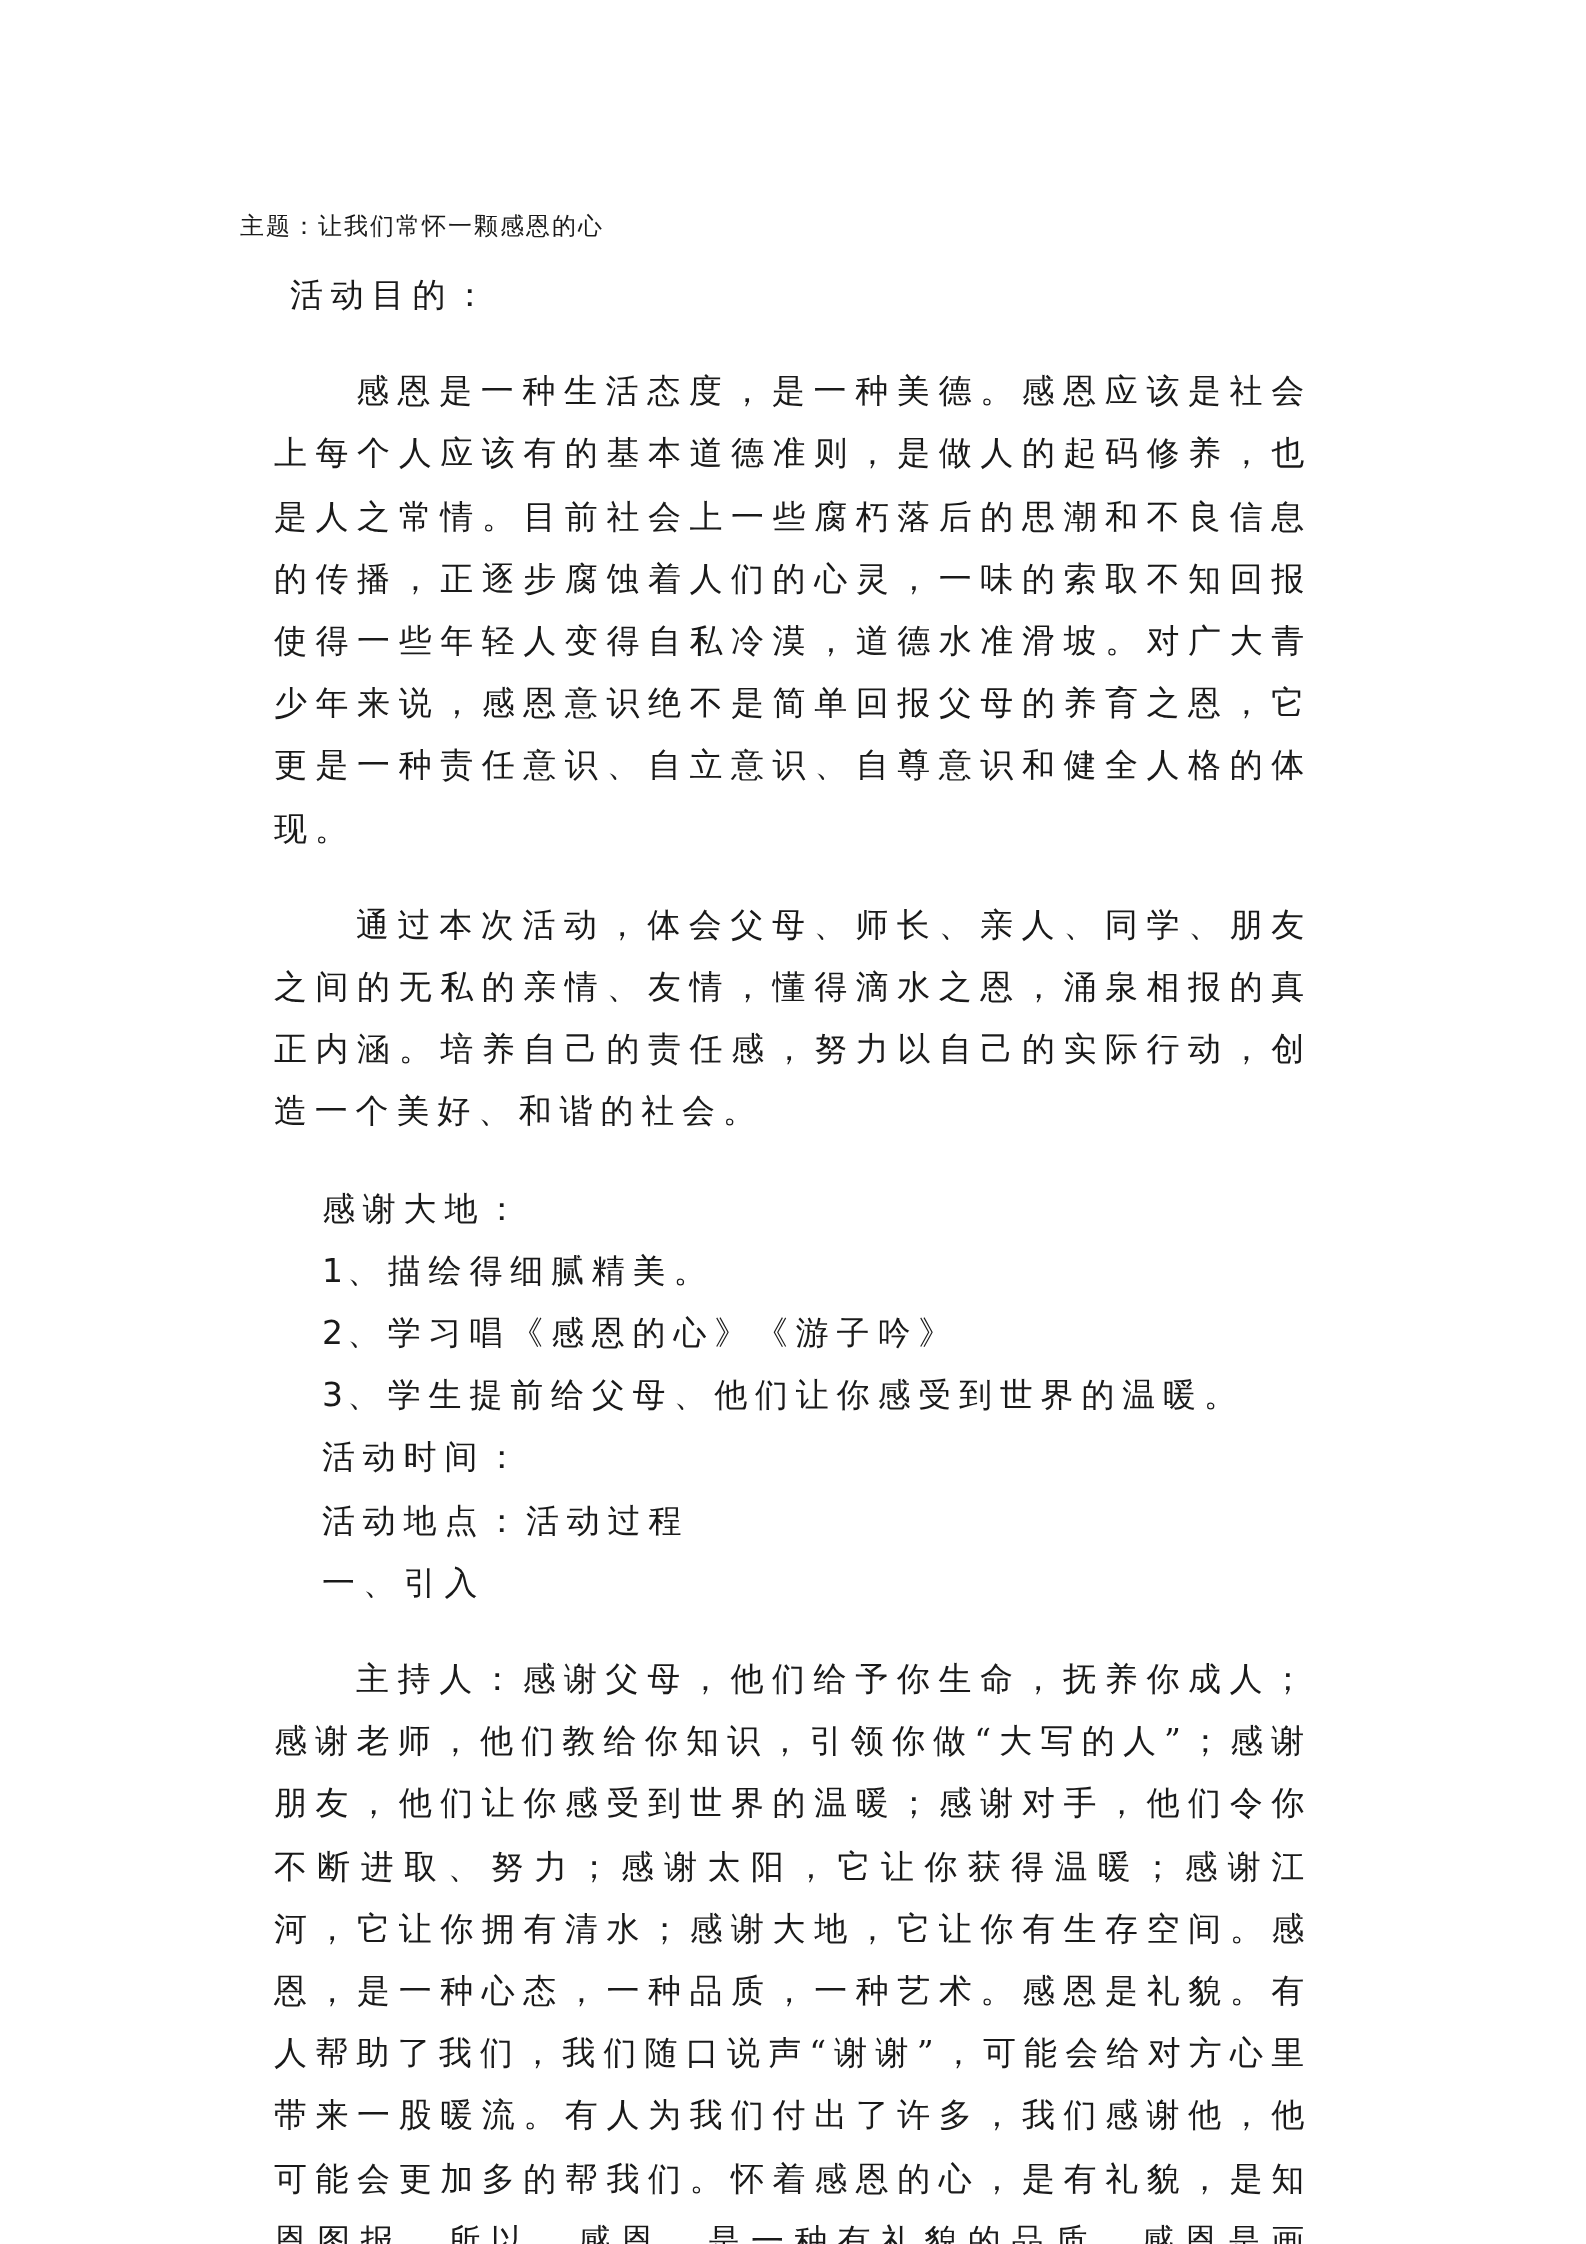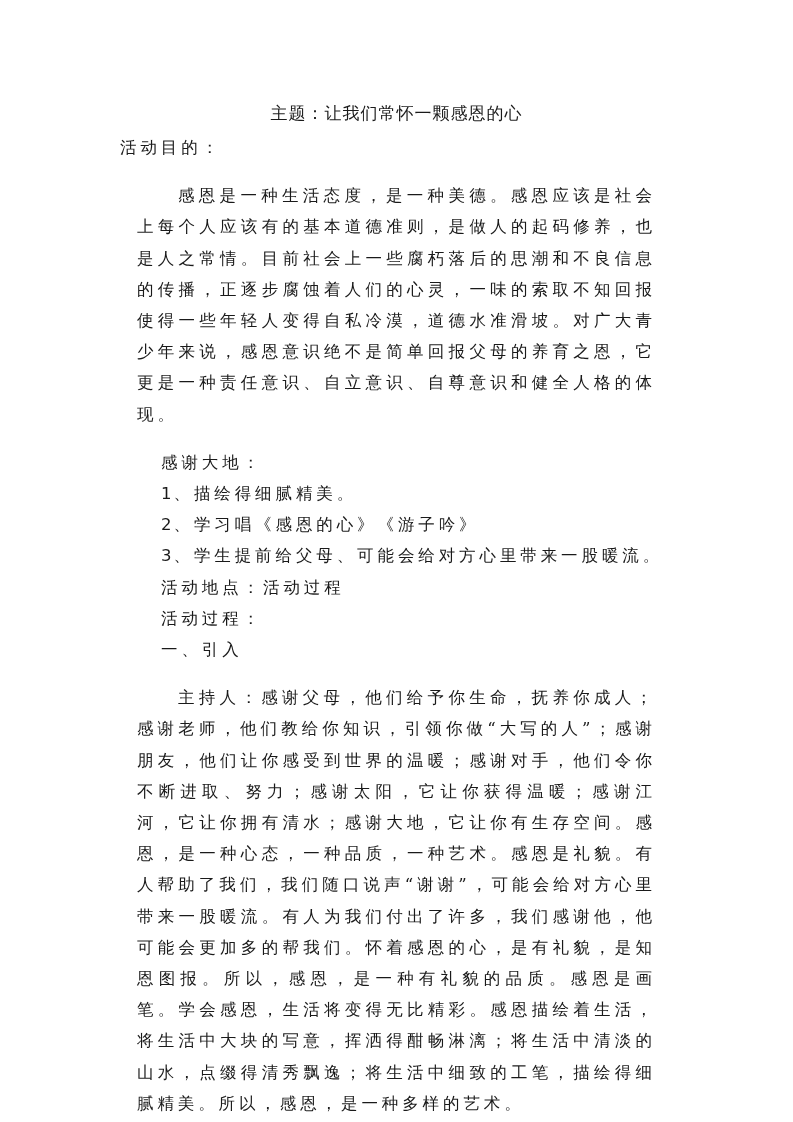--- a/index.html
+++ b/index.html
@@ -15,22 +15,22 @@
       font-family: "DejaVu Serif", "Liberation Serif", serif;
       color: #1a1a1a;
     }
     .page {
       position: absolute;
       left: 120px;
       top: 100px;
       width: 553px;
     }
     .title {
-      text-align: center;
-      font-size: 17px;
+      text-align: left;
+      font-size: 12px;
       letter-spacing: 1px;
       height: 26px;
       line-height: 26px;
       margin-left: 0;
     }
     .line {
       font-size: 16.5px;
       line-height: 31.2px;
       letter-spacing: 3.9px;
       white-space: nowrap;
@@ -45,34 +45,35 @@
     }
     .indent { padding-left: 41px; }
     .num { font-family: "DejaVu Sans", "Liberation Sans", sans-serif; letter-spacing: 2px; }
   </style>
 </head>
 <body>
 
 <div class="page">
   <div class="title">主题：让我们常怀一颗感恩的心</div>
 
-  <div class="line" style="margin-top:6px;">活动目的：</div>
+  <div class="line" style="margin-top:6px;margin-left:25px;">活动目的：</div>
 
   <p class="para">感恩是一种生活态度，是一种美德。感恩应该是社会上每个人应该有的基本道德准则，是做人的起码修养，也是人之常情。目前社会上一些腐朽落后的思潮和不良信息的传播，正逐步腐蚀着人们的心灵，一味的索取不知回报使得一些年轻人变得自私冷漠，道德水准滑坡。对广大青少年来说，感恩意识绝不是简单回报父母的养育之恩，它更是一种责任意识、自立意识、自尊意识和健全人格的体现。</p>
+  <p class="para">通过本次活动，体会父母、师长、亲人、同学、朋友之间的无私的亲情、友情，懂得滴水之恩，涌泉相报的真正内涵。培养自己的责任感，努力以自己的实际行动，创造一个美好、和谐的社会。</p>
 
   <div class="line indent">感谢大地：</div>
 
   <div class="line indent">
     <span class="num">1</span><span>、描绘得细腻精美。</span>
   </div>
   <div class="line indent">
     <span class="num">2</span><span>、学习唱《感恩的心》《游子吟》</span>
   </div>
   <div class="line indent">
-    <span class="num">3</span><span>、学生提前给父母、可能会给对方心里带来一股暖流。</span>
+    <span class="num">3</span><span>、学生提前给父母、他们让你感受到世界的温暖。</span>
   </div>
 
+  <div class="line indent">活动时间：</div>
   <div class="line indent">活动地点：活动过程</div>
-  <div class="line indent">活动过程：</div>
   <div class="line indent">一、引入</div>
 
   <p class="para">主持人：感谢父母，他们给予你生命，抚养你成人；感谢老师，他们教给你知识，引领你做“大写的人”；感谢朋友，他们让你感受到世界的温暖；感谢对手，他们令你不断进取、努力；感谢太阳，它让你获得温暖；感谢江河，它让你拥有清水；感谢大地，它让你有生存空间。感恩，是一种心态，一种品质，一种艺术。感恩是礼貌。有人帮助了我们，我们随口说声“谢谢”，可能会给对方心里带来一股暖流。有人为我们付出了许多，我们感谢他，他可能会更加多的帮我们。怀着感恩的心，是有礼貌，是知恩图报。所以，感恩，是一种有礼貌的品质。感恩是画笔。学会感恩，生活将变得无比精彩。感恩描绘着生活，将生活中大块的写意，挥洒得酣畅淋漓；将生活中清淡的山水，点缀得清秀飘逸；将生活中细致的工笔，描绘得细腻精美。所以，感恩，是一种多样的艺术。</p>
 </div>
 
 </body></html>

